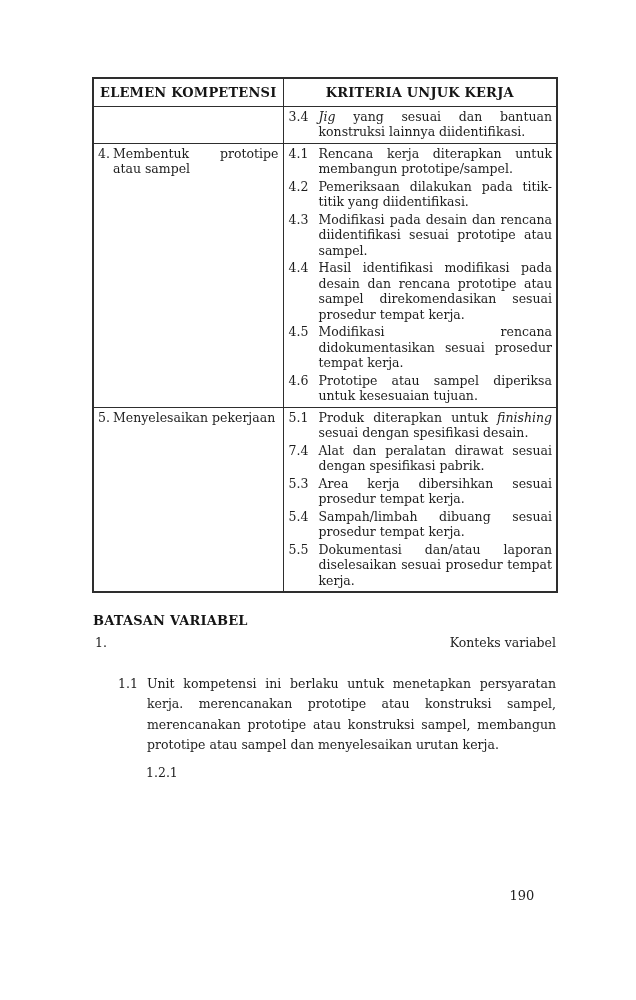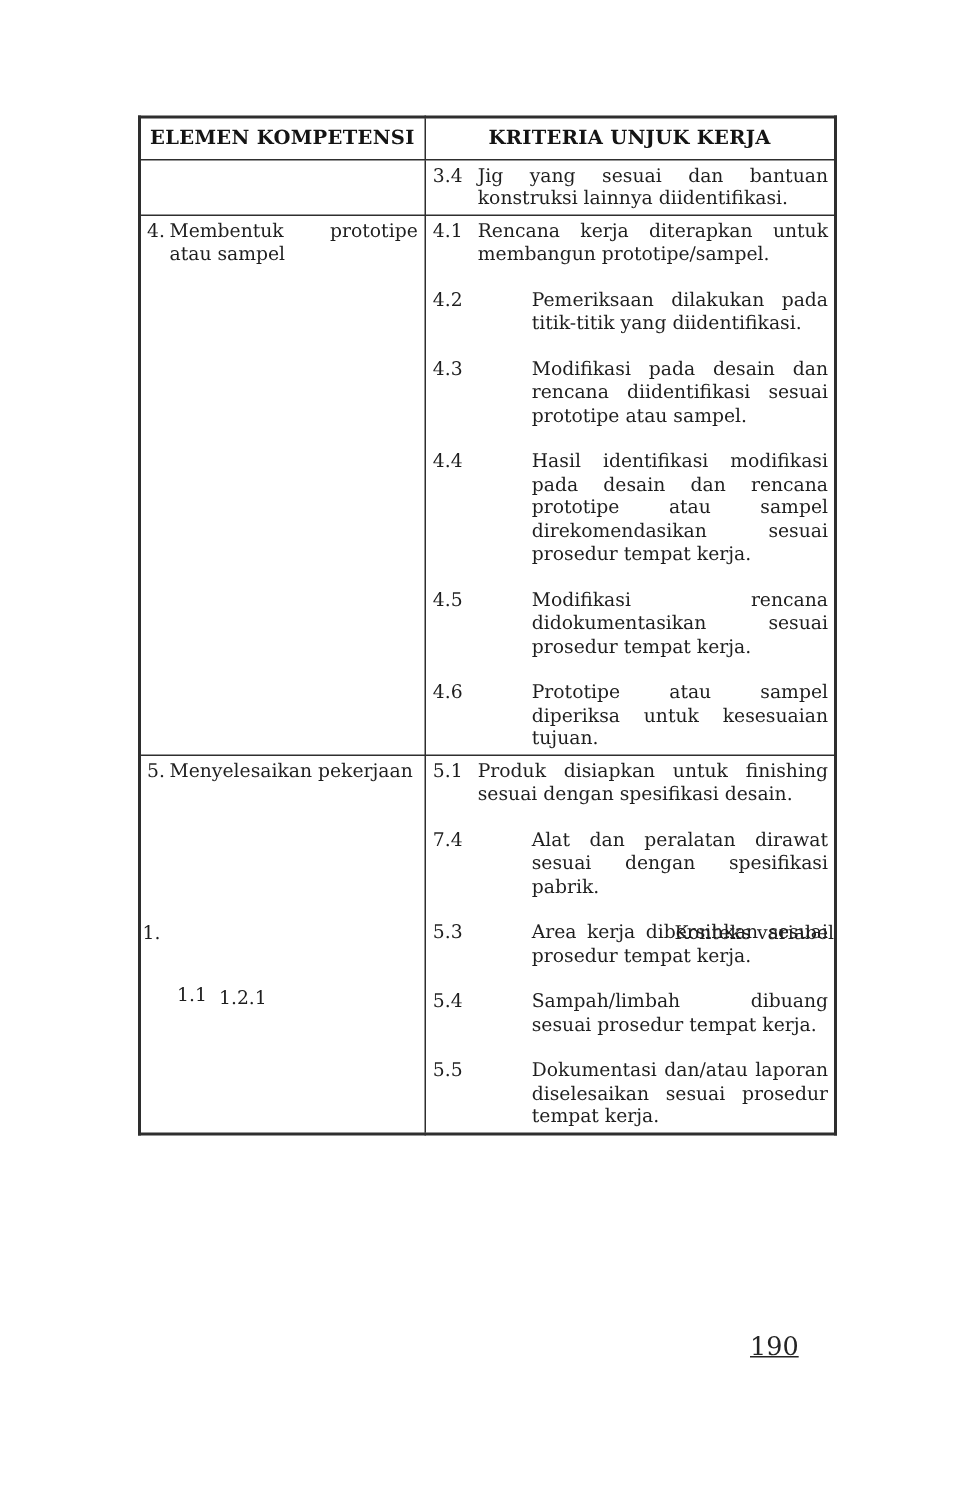--- a/index.html
+++ b/index.html
@@ -43,24 +43,24 @@
   }
   td { vertical-align: top; }
   td.cell-elemen   { padding: 2px 4px 2px 4px; }
   td.cell-kriteria { padding: 2px 4px 3px 5px; }
 
   .erow { display: flex; }
   .enum { width: 15px; flex: 0 0 15px; }
   .etext { flex: 1; text-align: justify; }
 
   .kitem { display: flex; }
-  .kitem + .kitem { margin-top: 15px; gap: 36px; }
+  .kitem + .kitem { margin-top: 2px; }
   .knum { width: 22px; flex: 0 0 22px; margin-right: 8px; }
   .ktext { flex: 1; text-align: justify; }
-  .it { }
+  .it { font-style: italic; }
 
   
   .bv-section {
     position: absolute; left: 92px; top: 612px;
     width: 464px;
     font-size: 12.5px;
   }
   .bv-title {
     font-size: 13px;
     font-weight: bold;
@@ -77,22 +77,22 @@
   .bv-item.lv0 > .bv-num { left: 3px; }
   .bv-item.lv0 > .bv-text { text-align: right; }
   .bv-item.lv1 { padding-left: 55px; margin-bottom: 5px; margin-top: 20px; }
   .bv-item.lv1 > .bv-num { left: 26px; }
   .bv-item.lv2 { padding-left: 99px; margin-bottom: 3px; line-height: 23px; }
   .bv-item.lv2 > .bv-num { left: 54px; }
 
   
   .page-number {
     position: absolute; left: 500px; top: 888px;
-    width: 44px; 
-    font-size: 17px; color: #242424; text-decoration: underline;
+    width: 44px; text-align: center;
+    font-size: 13px; color: #242424;
   }
 </style>
 </head>
 <body>
 
 <div class="page">
 
   <table class="doc-table">
     <colgroup>
         <col class="c-elemen">
@@ -151,21 +151,21 @@
         <tr>
           <td class="cell-elemen">
             <div class="erow">
               <span class="enum">5.</span>
               <span class="etext">Menyelesaikan pekerjaan</span>
             </div>
           </td>
           <td class="cell-kriteria">
             <div class="kitem">
               <span class="knum">5.1</span>
-              <span class="ktext"><span>Produk disiapkan untuk </span><span class="it">finishing</span><span> sesuai dengan spesifikasi desain.</span></span>
+              <span class="ktext"><span>Produk diterapkan untuk </span><span class="it">finishing</span><span> sesuai dengan spesifikasi desain.</span></span>
             </div>
             <div class="kitem">
               <span class="knum">7.4</span>
               <span class="ktext"><span>Alat dan peralatan dirawat sesuai dengan spesifikasi pabrik.</span></span>
             </div>
             <div class="kitem">
               <span class="knum">5.3</span>
               <span class="ktext"><span>Area kerja dibersihkan sesuai prosedur tempat kerja.</span></span>
             </div>
             <div class="kitem">
@@ -175,27 +175,29 @@
             <div class="kitem">
               <span class="knum">5.5</span>
               <span class="ktext"><span>Dokumentasi dan/atau laporan diselesaikan sesuai prosedur tempat kerja.</span></span>
             </div>
           </td>
         </tr>
       </tbody>
   </table>
 
   <div class="bv-section">
+    <div class="bv-title">BATASAN VARIABEL</div>
     <div id="bv-items">
         <div class="bv-item lv0">
           <span class="bv-num">1.</span>
           <span class="bv-text">Konteks variabel</span>
         </div>
         <div class="bv-item lv1">
           <span class="bv-num">1.1</span>
+          <span class="bv-text">Unit kompetensi ini berlaku untuk menetapkan persyaratan kerja. merencanakan prototipe atau konstruksi sampel, merencanakan prototipe atau konstruksi sampel, membangun prototipe atau sampel dan menyelesaikan urutan kerja.</span>
         </div>
         <div class="bv-item lv2">
           <span class="bv-num">1.2.1</span>
         </div>
       </div>
   </div>
 
   <div class="page-number">190</div>
 
 </div>

